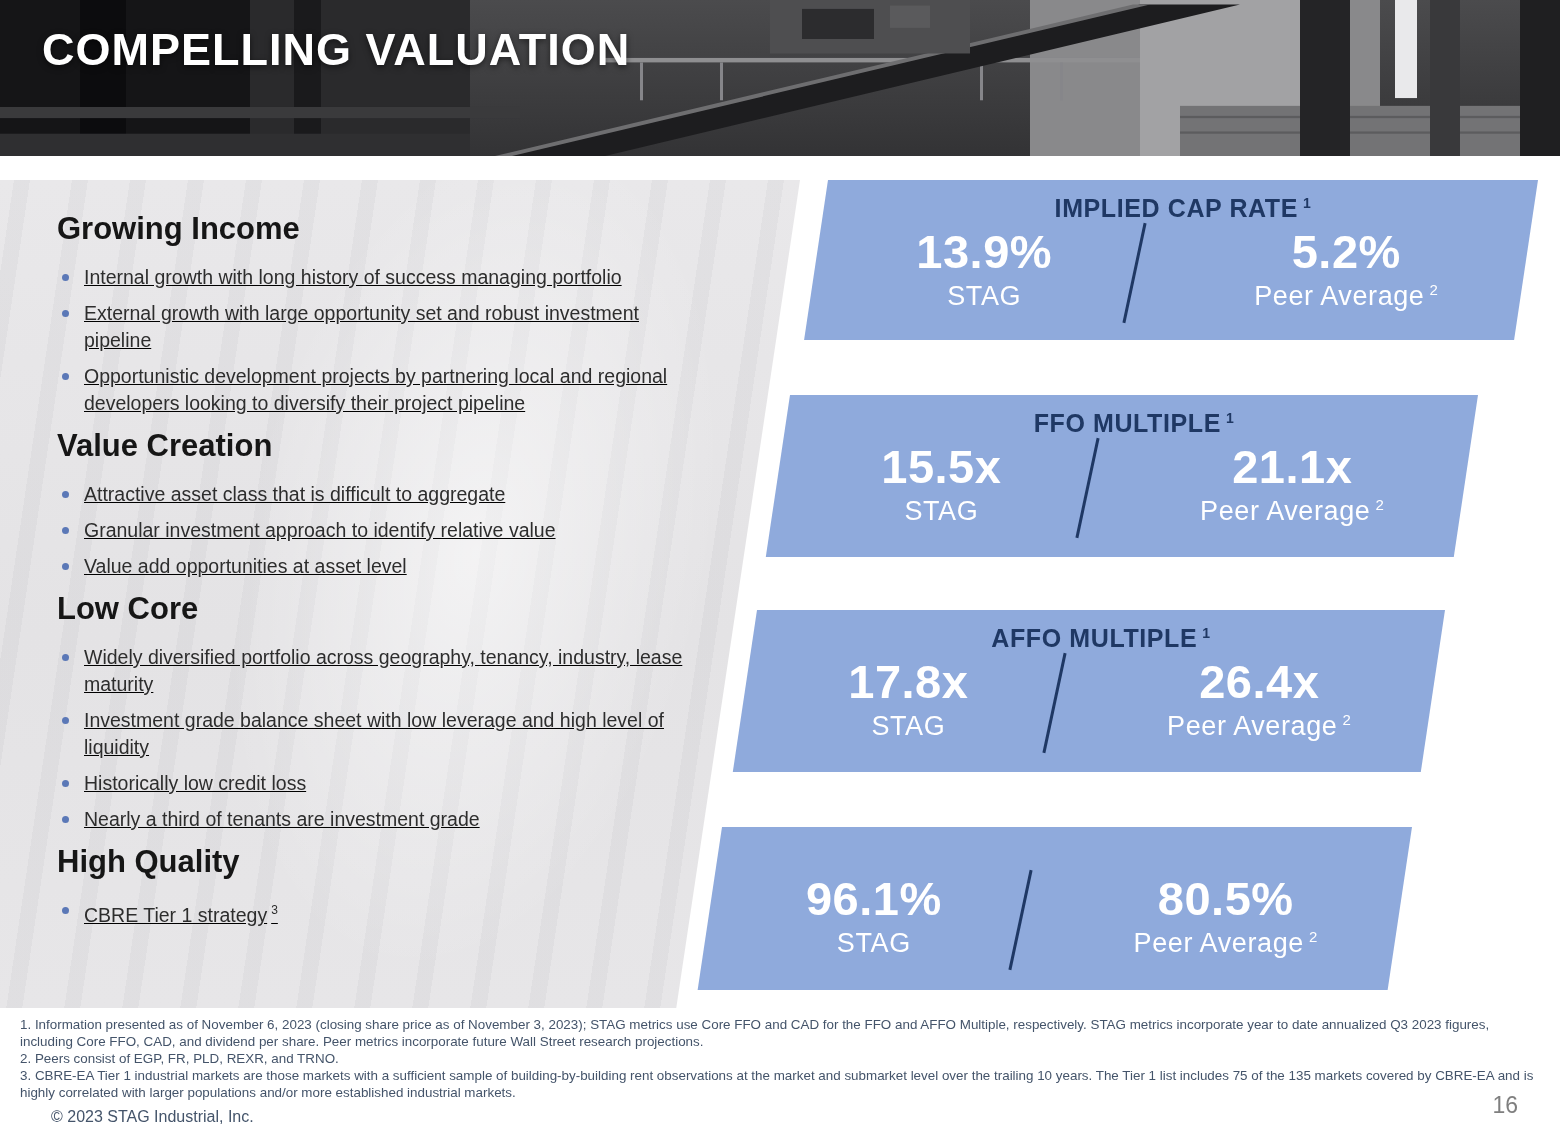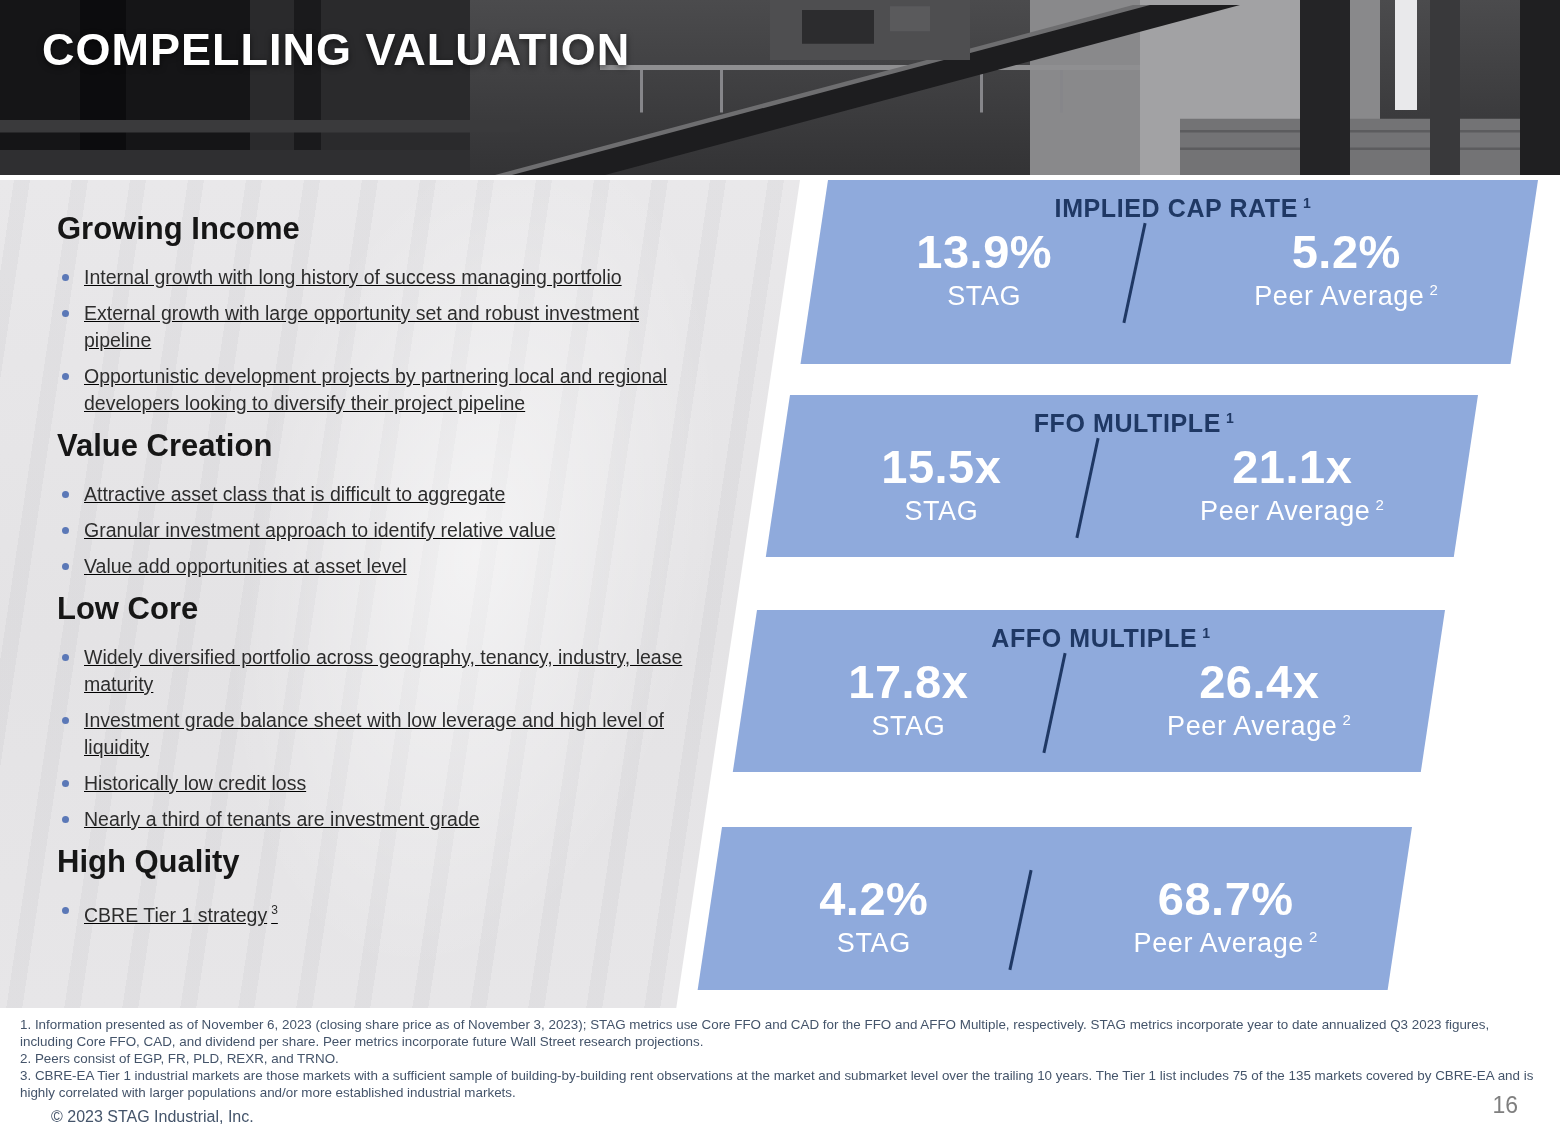--- a/index.html
+++ b/index.html
@@ -1,21 +1,21 @@
 <!DOCTYPE html>
 <html style="--panel-blue: #8FAADC; --navy: #1F3864; --bullet: #5B78B7; --footnote: #44546A;"><head>
 <meta charset="utf-8">
 <style>
   * { box-sizing: border-box; margin: 0; padding: 0; }
   html,body { background:#ffffff; }
   body { font-family: "Liberation Sans", sans-serif; }
   .slide { position:relative; width:1560px; height:1148px; background:#ffffff; overflow:hidden; }
 
   
-  .header { position:absolute; top:0; left:0; width:1560px; height:175px; overflow:hidden; }
+  .header { position:absolute; top:0; left:0; width:1560px; height:156px; overflow:hidden; }
   .header svg { display:block; width:100%; height:100%; }
   .page-title { position:absolute; top:24px; left:42px; color:#ffffff; font-size:45px; font-weight:800;
                 letter-spacing:1px; text-shadow:0 2px 6px rgba(0,0,0,.55); white-space:nowrap; }
 
   
   .left-panel-bg { position:absolute; top:180px; left:-160px; width:960px; height:828px;
                    transform:skewX(-8.5deg); transform-origin:top left;
                    background:
                      radial-gradient(ellipse 340px 600px at 72% 45%, rgba(255,255,255,.55), rgba(255,255,255,0) 70%),
                      repeating-linear-gradient(90deg, rgba(110,112,122,.06) 0 16px, rgba(255,255,255,0) 16px 58px),
@@ -29,21 +29,21 @@
                      color:#2d2d2d; margin-bottom:9px; }
   .left-content li .dot { position:absolute; left:5px; top:10px; width:7px; height:7px; border-radius:50%;
                           background:var(--bullet,#5B78B7); }
   .left-content li sup { font-size:12px; margin-left:4px; color:#2d2d2d; }
 
   
   .metric { position:absolute; }
   .metric .m-bg { position:absolute; inset:0; background:var(--panel-blue,#8FAADC);
                   transform:skewX(-8.5deg); transform-origin:top left; }
   .metric .m-content { position:absolute; inset:0; }
-  .m1 { top:180px; left:828px; width:710px; height:184px; }
+  .m1 { top:180px; left:828px; width:710px; height:160px; }
   .m2 { top:395px; left:790px; width:688px; height:162px; }
   .m3 { top:610px; left:757px; width:688px; height:162px; }
   .m4 { top:827px; left:722px; width:690px; height:163px; }
   .m-title { position:absolute; top:14px; left:0; width:100%; text-align:center;
              color:var(--navy,#1F3864); font-size:25px; font-weight:700; letter-spacing:.6px; }
   .m-title sup { font-size:14px; font-weight:700; margin-left:5px; }
   .m-slash { position:absolute; left:43%; top:42px; width:3px; height:102px;
              background:var(--navy,#1F3864); transform:rotate(12deg); }
   .m-col { position:absolute; top:47px; text-align:center; color:#ffffff; }
   .m-left  { left:2%;  width:40%; }
@@ -216,25 +216,25 @@
         <div class="m-label"><span class="t">Peer Average</span><sup>2</sup></div>
       </div>
     </div>
   </div>
 
   <div class="metric m4">
     <div class="m-bg"></div>
     <div class="m-content">
       <div class="m-slash"></div>
       <div class="m-col m-left">
-        <div class="m-value">4.2%</div>
-        <div class="m-label">STAG</div>
-      </div>
-      <div class="m-col m-right">
-        <div class="m-value">68.7%</div>
+        <div class="m-value">96.1%</div>
+        <div class="m-label">STAG</div>
+      </div>
+      <div class="m-col m-right">
+        <div class="m-value">80.5%</div>
         <div class="m-label"><span class="t">Peer Average</span><sup>2</sup></div>
       </div>
     </div>
   </div>
 
   <div class="footnotes">
       <p>1. Information presented as of November 6, 2023 (closing share price as of November 3, 2023); STAG metrics use Core FFO and CAD for the FFO and AFFO Multiple, respectively. STAG metrics incorporate year to date annualized Q3 2023 figures, including Core FFO, CAD, and dividend per share. Peer metrics incorporate future Wall Street research projections.</p>
       <p>2. Peers consist of EGP, FR, PLD, REXR, and TRNO.</p>
       <p>3. CBRE-EA Tier 1 industrial markets are those markets with a sufficient sample of building-by-building rent observations at the market and submarket level over the trailing 10 years.  The Tier 1 list includes 75 of the 135 markets covered by CBRE-EA and is highly correlated with larger populations and/or more established industrial markets.</p>
     </div>

